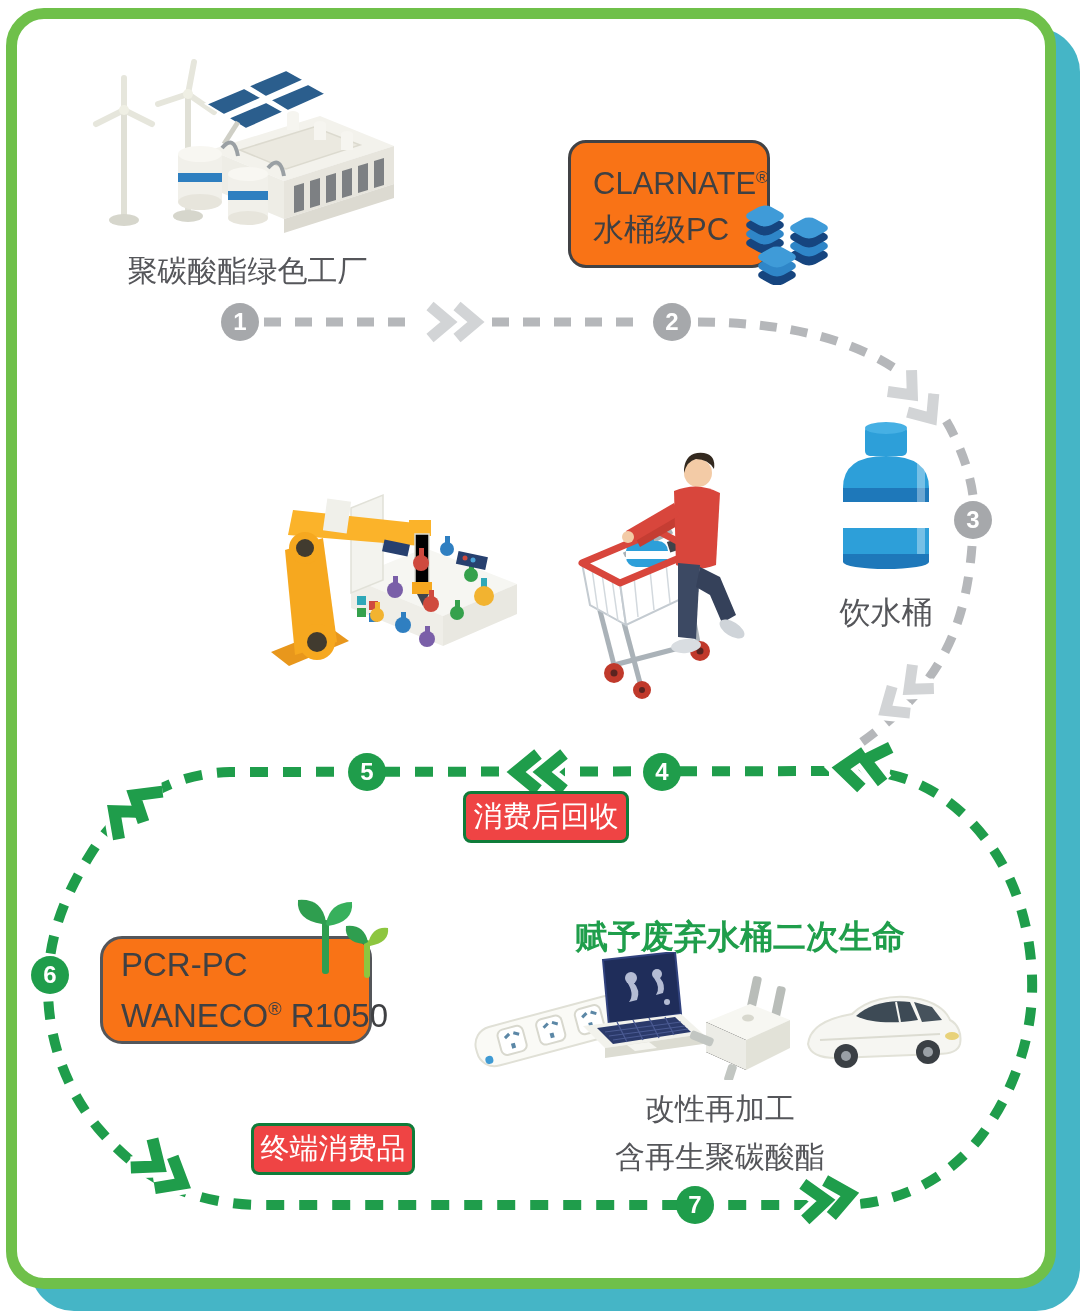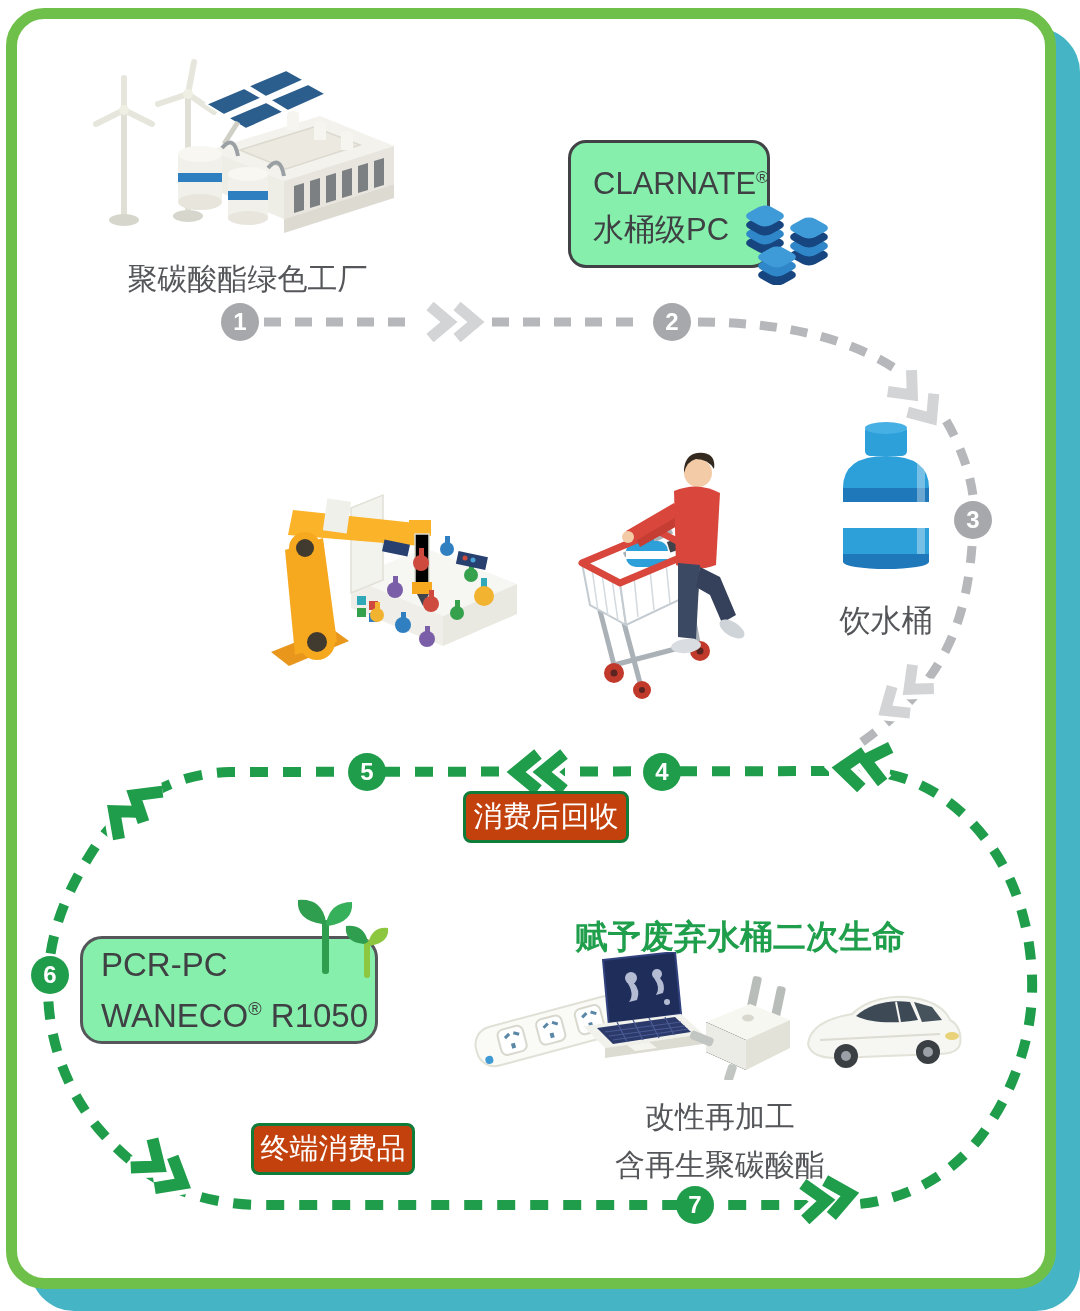--- a/index.html
+++ b/index.html
@@ -1,27 +1,27 @@
 <!DOCTYPE html>
 <html><head>
 <meta charset="utf-8">
 <style>
   html,body{margin:0;padding:0;background:#fff;}
   body{font-family:"Liberation Sans","DejaVu Sans",sans-serif;}
   .canvas{position:relative;width:1080px;height:1311px;background:#fff;overflow:hidden;}
   .teal-bg{position:absolute;left:30px;top:28px;width:1050px;height:1283px;border-radius:44px;background:#45b5c6;}
   .frame{position:absolute;left:6px;top:8px;width:1050px;height:1281px;border:11px solid #6fc04a;border-radius:38px;background:#fff;box-sizing:border-box;}
   .abs{position:absolute;}
-  .lbl{position:absolute;color:#55565a;text-align:center;line-height:1.25;margin-top:8px;}
+  .lbl{position:absolute;color:#55565a;text-align:center;line-height:1.25;}
   .lbl-lg{font-size:30px;}
-  .outline-box{position:absolute;background:#86efac;border:3px solid #414245;box-sizing:border-box;color:#3f4043;display:flex;flex-direction:column;justify-content:center;}
+  .outline-box{position:absolute;background:#f97316;border:3px solid #414245;box-sizing:border-box;color:#3f4043;display:flex;flex-direction:column;justify-content:center;}
   .clarnate-box{left:568px;top:140px;width:202px;height:128px;border-radius:18px;padding-left:22px;font-size:31px;line-height:46px;}
-  .pcr-box{left:80px;top:936px;width:298px;height:108px;border-radius:22px;border-color:#54565a;padding-left:18px;font-size:33px;line-height:45px;}
+  .pcr-box{left:100px;top:936px;width:272px;height:108px;border-radius:22px;border-color:#54565a;padding-left:18px;font-size:33px;line-height:45px;}
   sup{font-size:0.55em;}
-  .badge{position:absolute;background:#c2410c;border:3px solid #0f7c3a;border-radius:8px;color:#fff;font-size:29px;display:flex;align-items:center;justify-content:center;box-sizing:border-box;}
+  .badge{position:absolute;background:#ef4444;border:3px solid #0f7c3a;border-radius:8px;color:#fff;font-size:29px;display:flex;align-items:center;justify-content:center;box-sizing:border-box;}
   .step{position:absolute;width:38px;height:38px;border-radius:50%;color:#fff;font-size:24px;font-weight:bold;display:flex;align-items:center;justify-content:center;}
   .step.gray{background:#a6a8ab;}
   .step.green{background:#1f9d4b;}
   .heading-green{position:absolute;color:#1f9e4b;font-size:33px;font-weight:600;text-align:center;}
   svg{display:block;}
   .arrow-layer{position:absolute;left:0;top:0;pointer-events:none;}
 </style>
 </head>
 <body>
 

